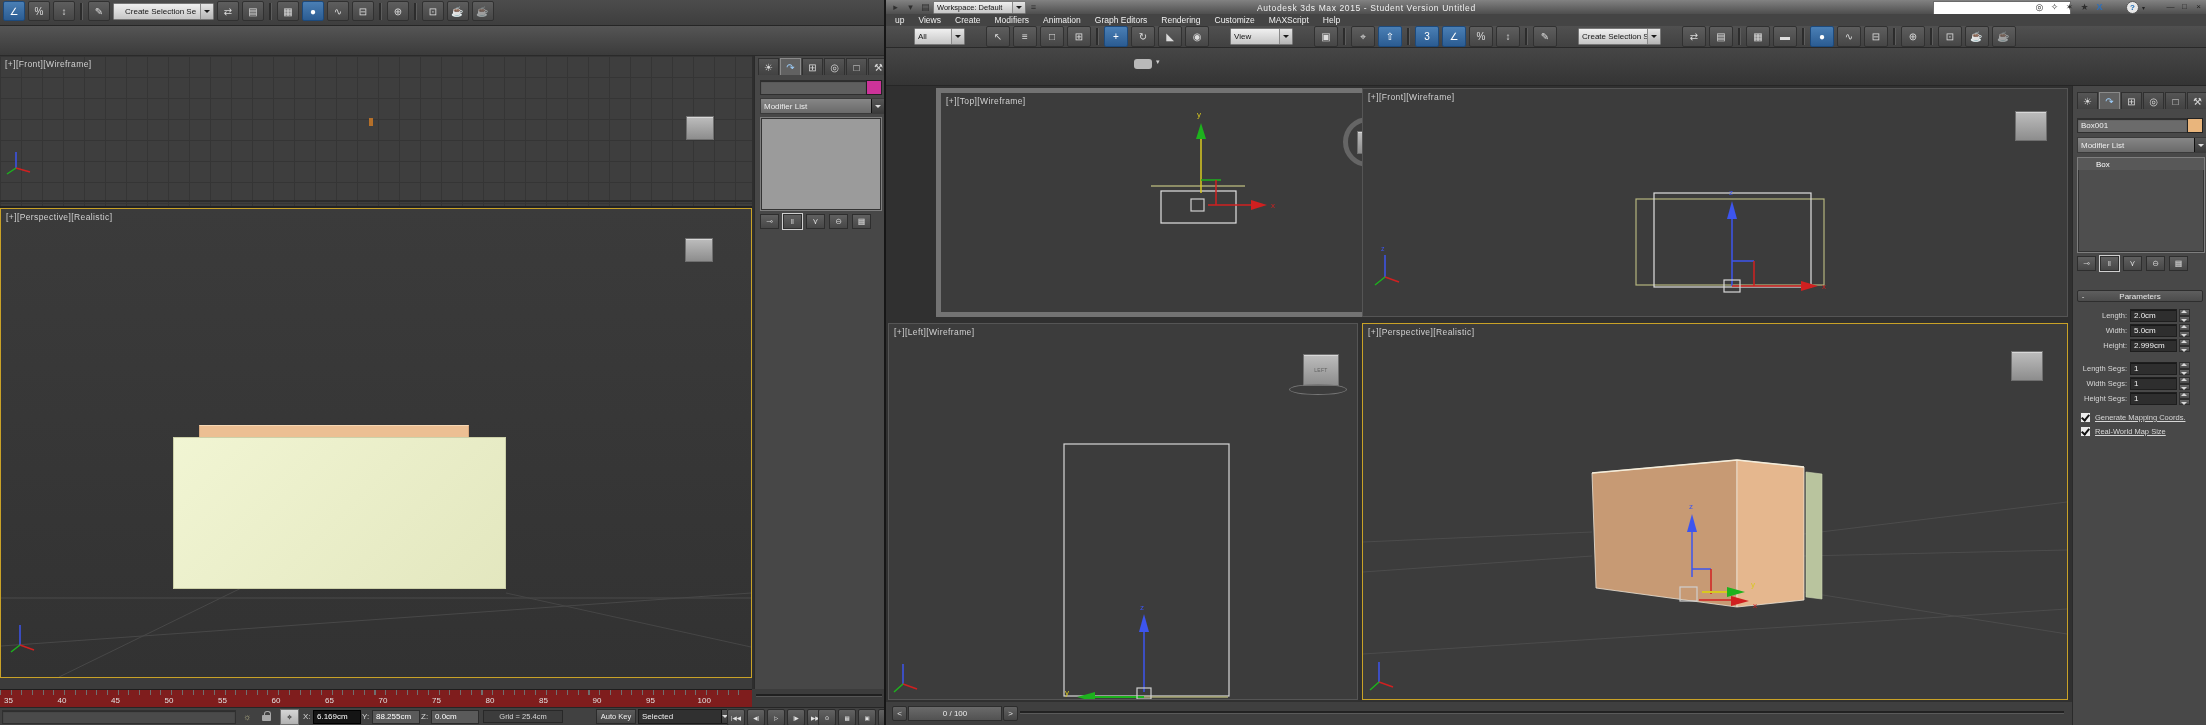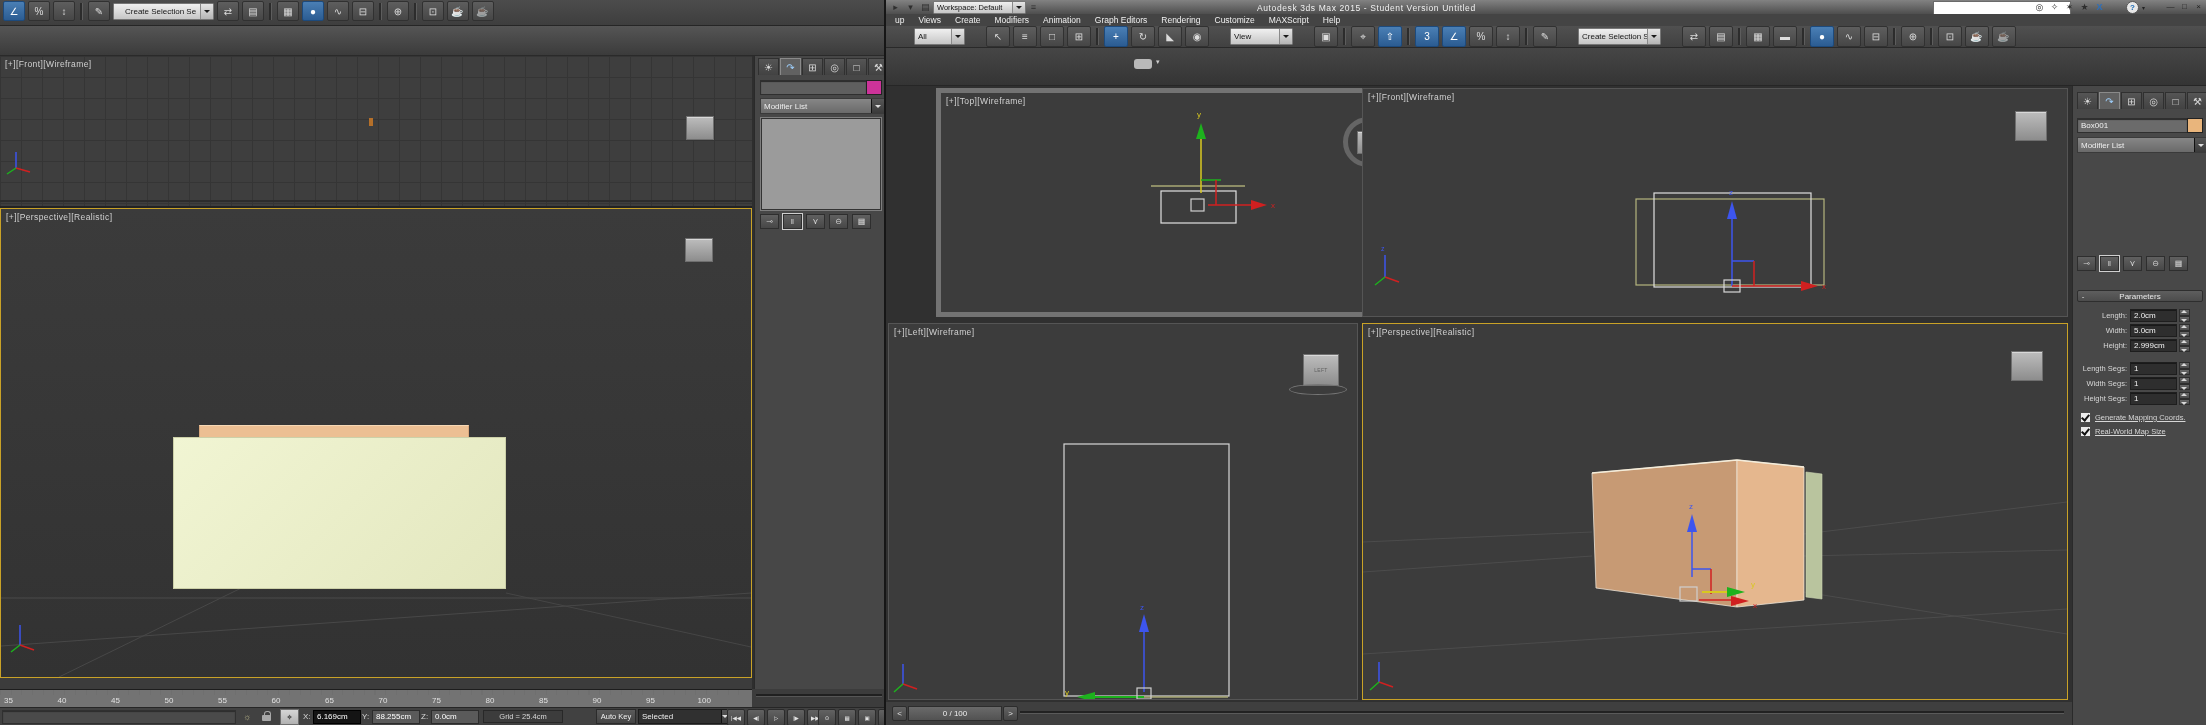--- a/index.html
+++ b/index.html
@@ -240,21 +240,21 @@
   <div class="sbtn">
             <span>⊖</span>
           </div>
 
   <div class="sbtn">
             <span>▦</span>
           </div>
 </div>
     </div>
 
-    <div class="abs" style="left:0;top:689px;width:752px;height:18px;background:#737373;border-top:1px solid #1e1e1e;box-sizing:border-box;overflow:hidden;">
+    <div class="abs" style="left:0;top:689px;width:752px;height:18px;background:#7f1d1d;border-top:1px solid #1e1e1e;box-sizing:border-box;overflow:hidden;">
       <div class="abs" style="left:0;top:0;width:742px;height:5px;background:repeating-linear-gradient(90deg,#6f6f6f 0 1px,transparent 1px 10.7px);"></div>
       <div style="display:flex;padding-left:8px;">
   <div class="tick">
             <span>35</span>
           </div>
 
   <div class="tick">
             <span>40</span>
           </div>
 
@@ -741,20 +741,23 @@
   <div class="ptab">
             <span>⚒</span>
           </div>
 </div>
       <div class="namefield abs" style="left:4px;top:32px;width:106px;height:13px;background:#6b6b6b;">Box001</div>
       <div class="swatch abs" style="left:114px;top:32px;width:14px;height:13px;background:#e9b57c;"></div>
       <div class="combod abs" style="left:4px;top:51px;width:126px;height:14px;background:linear-gradient(#868686,#6a6a6a);border-color:#3a3a3a;">
         <span>Modifier List</span>
         <span class="carr"></span>
       </div>
+      <div class="stackbox abs" style="left:4px;top:71px;width:126px;height:94px;background:#4e4e4e;">
+  <div class="stkrow">Box</div>
+</div>
       <div class="abs" style="left:4px;top:170px;display:flex;gap:4px;">
   <div class="sbtn">
             <span>⊸</span>
           </div>
 
   <div class="sbtn on">
             <span>‖</span>
           </div>
 
   <div class="sbtn">

